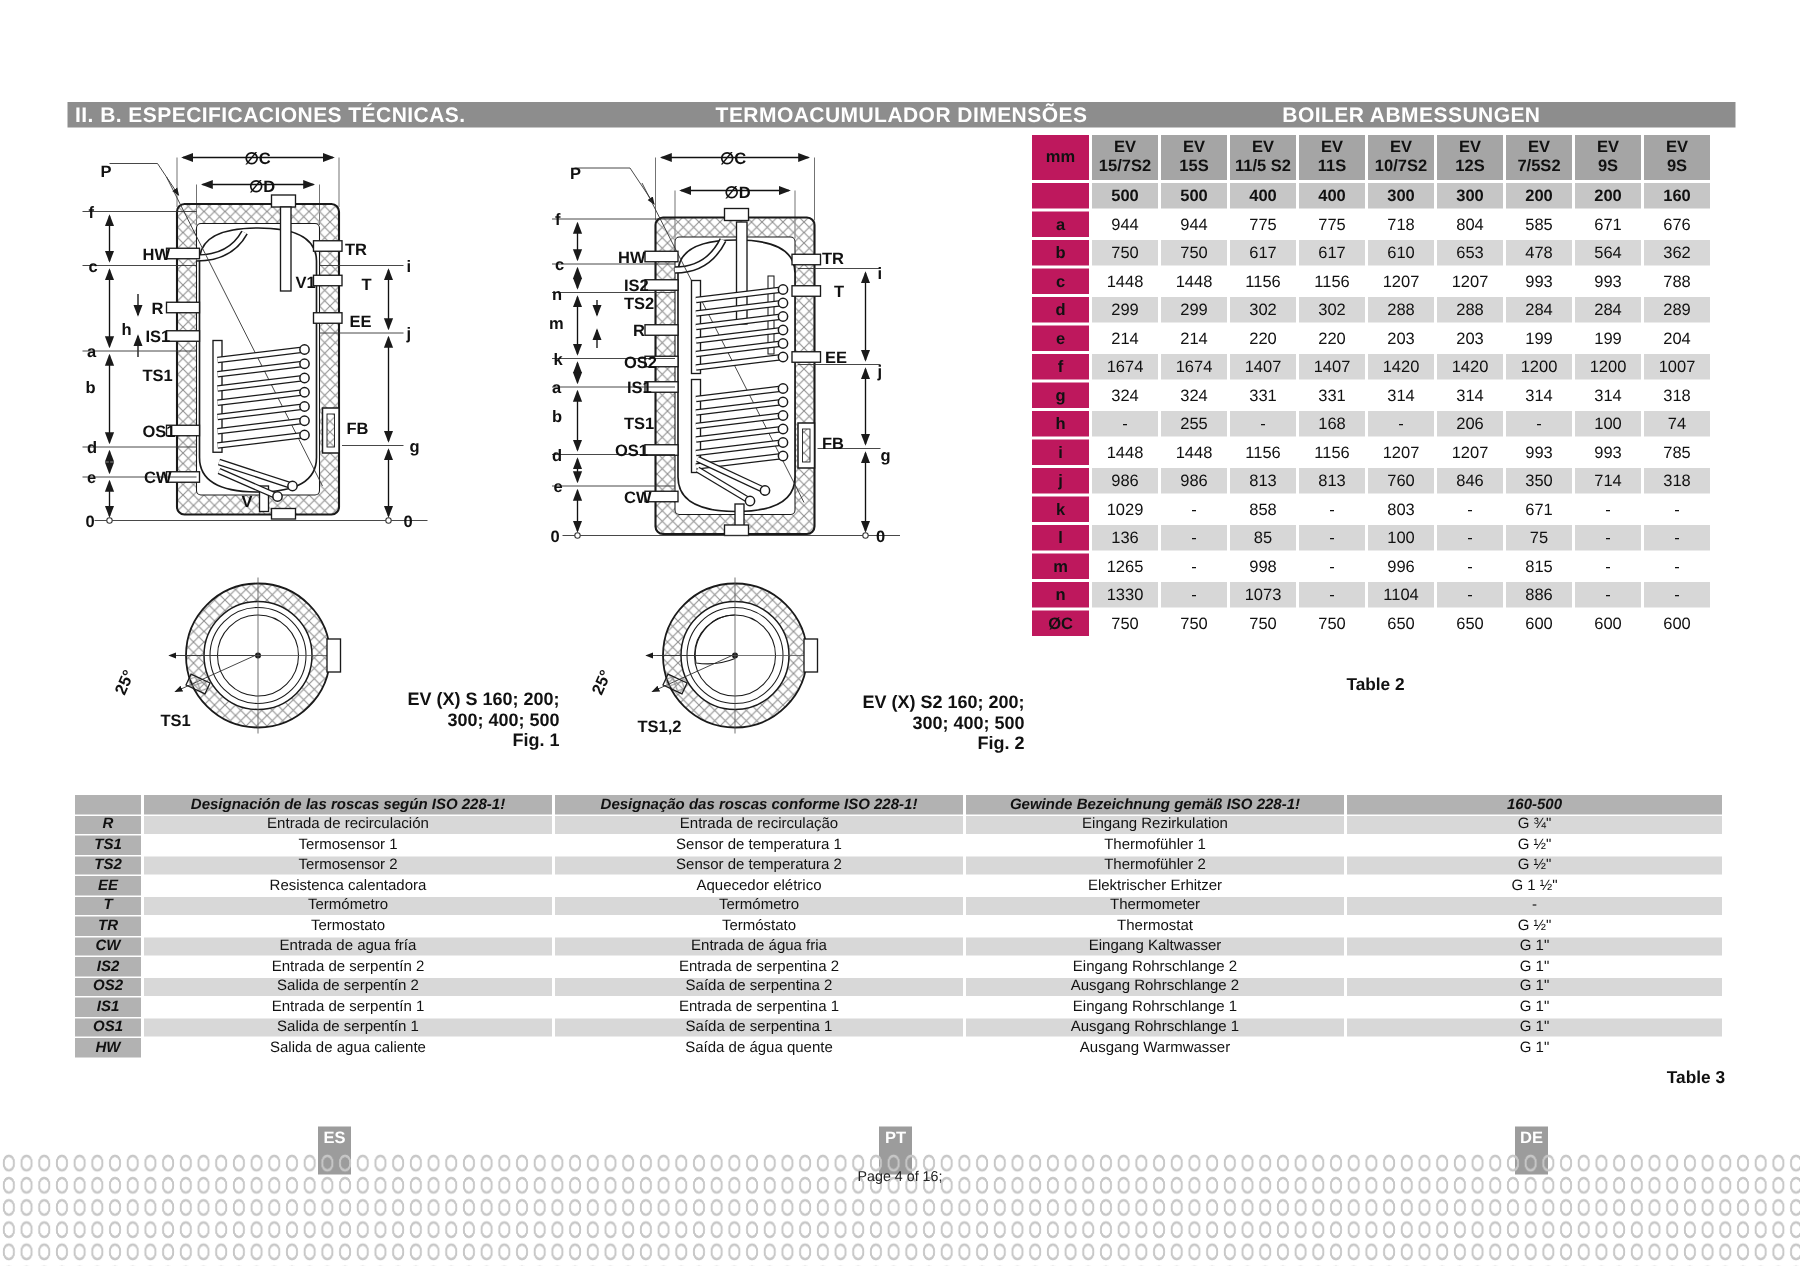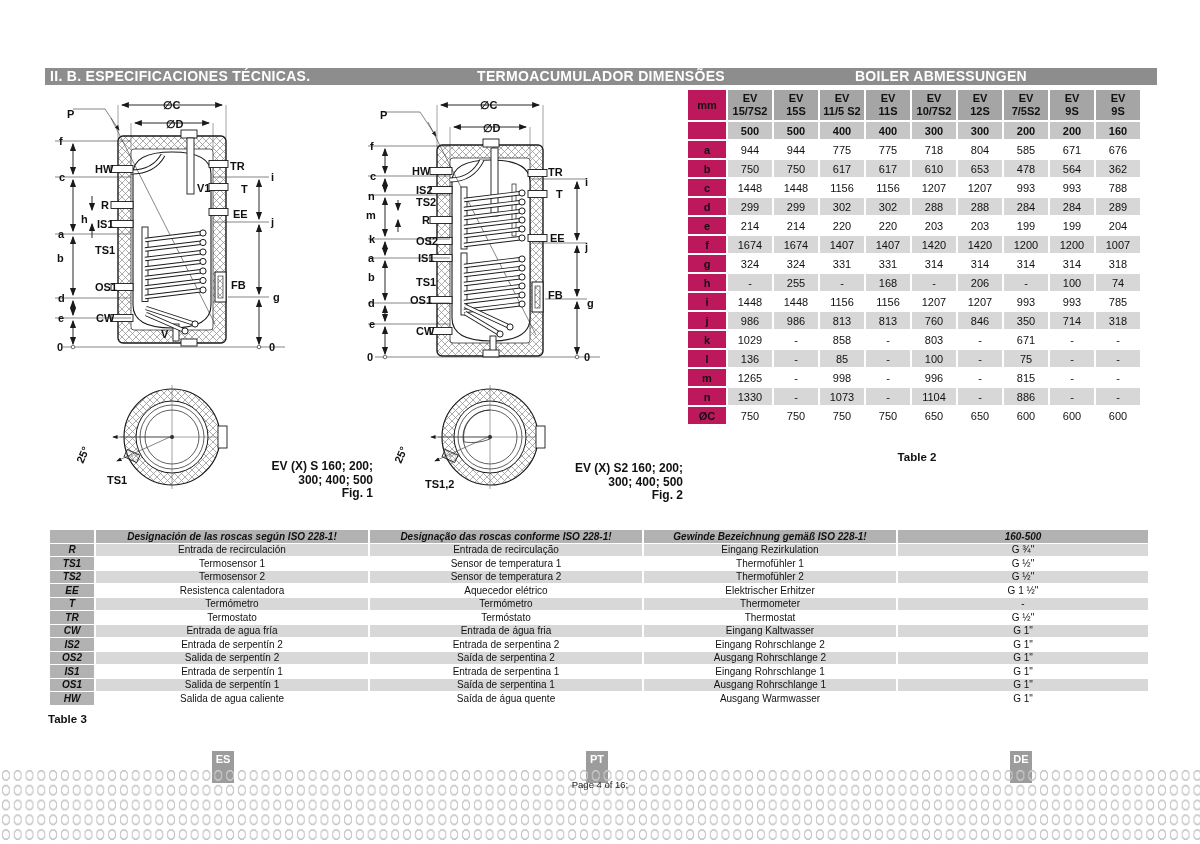--- a/index.html
+++ b/index.html
@@ -36,21 +36,21 @@
 
   
   .t3wrap{position:absolute;left:48px;top:529px;}
   table.t3{border-collapse:separate;border-spacing:2px 1px;table-layout:fixed;}
   table.t3 th,table.t3 td{padding:0;text-align:center;vertical-align:middle;
        font-size:10px;height:12.5px;overflow:hidden;white-space:nowrap;}
   table.t3 th{font-weight:bold;background:#b2b2b2;font-style:italic;}
   table.t3 td{font-weight:normal;background:#fff;}
   table.t3 tr.alt td{background:#d8d8d8;}
   table.t3 th.lbl3{background:#b2b2b2;font-weight:bold;}
-  .t3cap{position:absolute;left:48px;top:713px;width:1102px;text-align:left;
+  .t3cap{position:absolute;left:48px;top:713px;width:1102px;text-align:right;
          font-weight:bold;font-size:11.5px;}
 
   
   .badge{position:absolute;width:22px;height:32px;background:#9c9c9c;color:#fff;
          font-weight:bold;font-size:11px;line-height:16px;text-align:center;}
   .bubbles{position:absolute;left:0;top:768px;width:1200px;height:76px;
     background-image:radial-gradient(4.3px 5.9px at 50% 50%,
       rgba(0,0,0,0) 64%, #c7c7c7 70%, #c7c7c7 93%, rgba(0,0,0,0) 100%);
     background-size:11.8px 14.8px;}
   .pagenum{position:absolute;left:0;top:779px;width:1200px;text-align:center;

